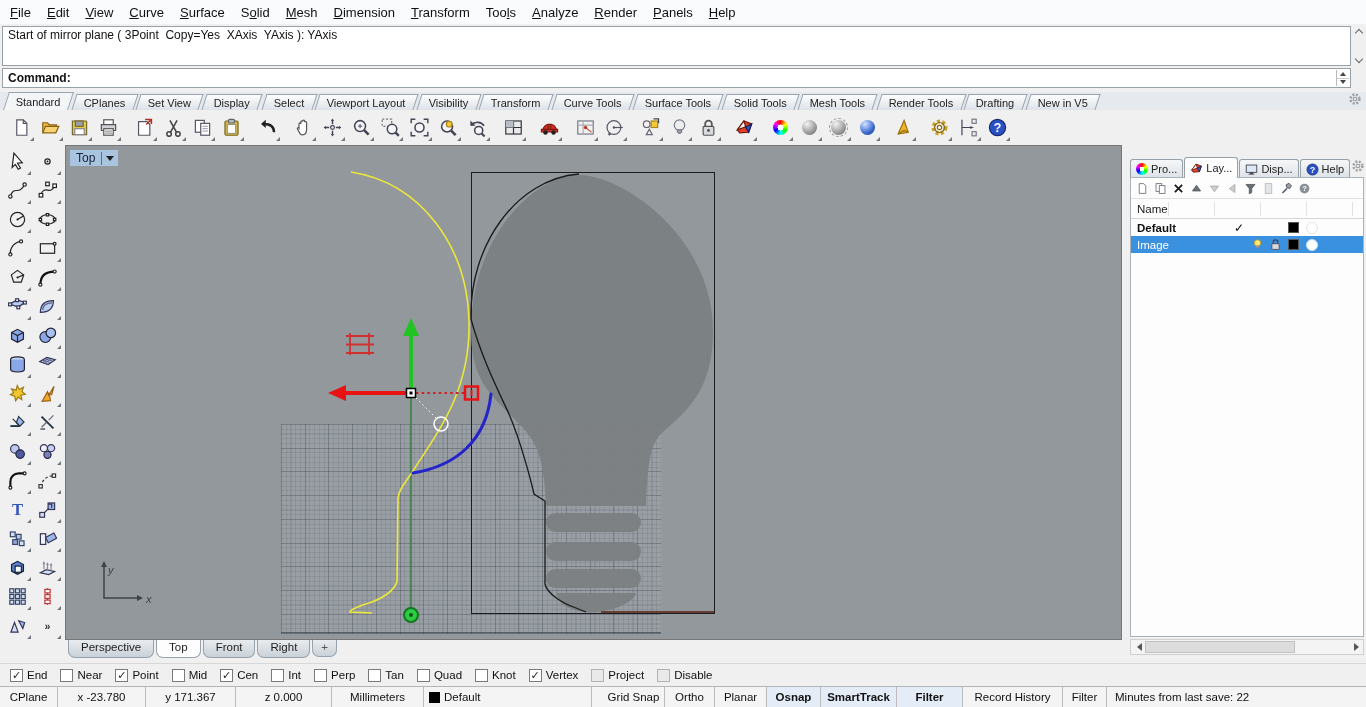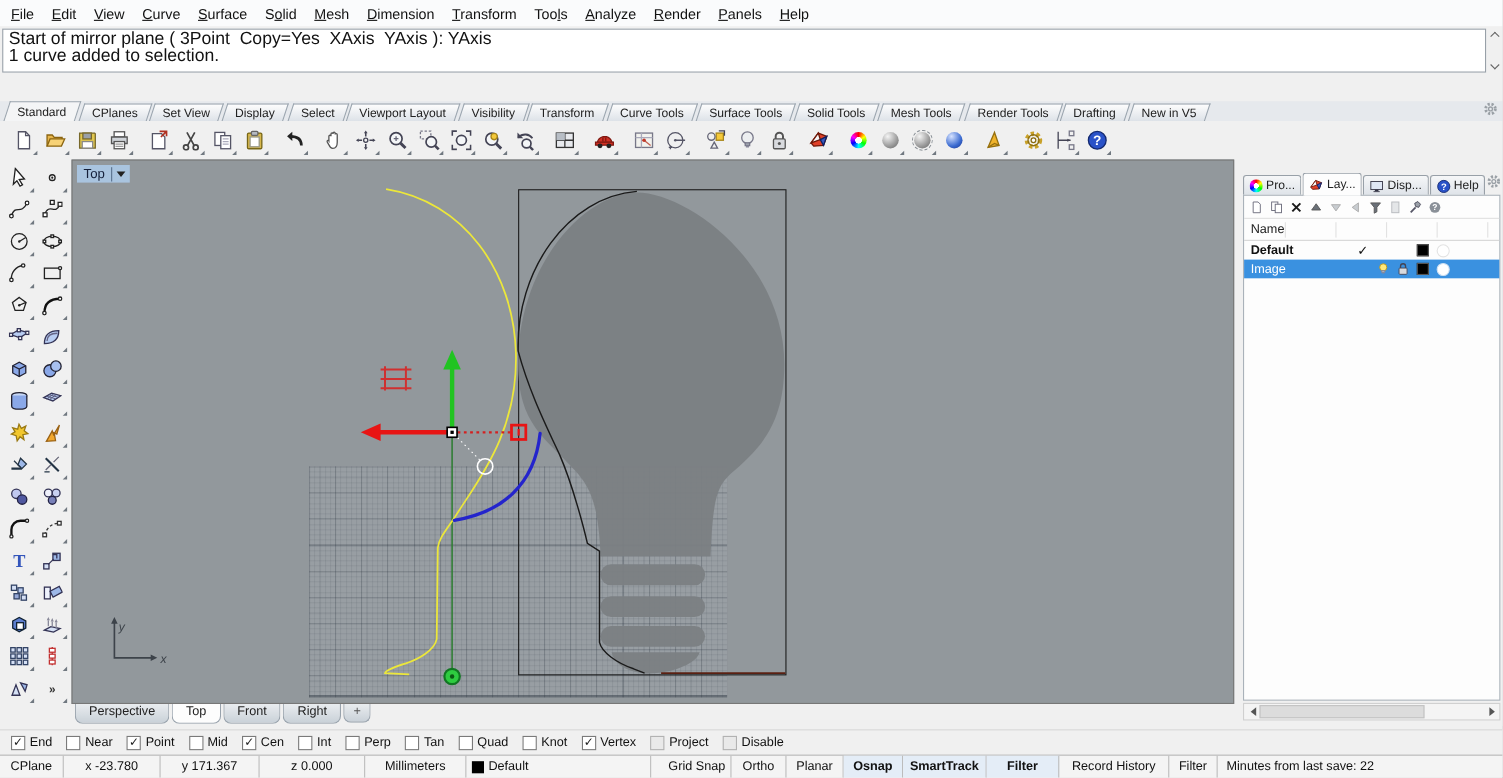--- a/index.html
+++ b/index.html
@@ -7,21 +7,21 @@
   .abs { position:absolute; }
 
   
   #menubar { left:0; top:0; width:1366px; height:24px; background:#fafbfc; display:flex; align-items:center; padding-left:2px; }
   .menu-item { padding:3px 8px; font-size:13px; color:#111; cursor:default; }
   .menu-item u { text-decoration:underline; }
 
   
   #cmdwrap { left:0; top:24px; width:1366px; height:68px; background:#f0f0f0; }
   #histbox { position:absolute; left:2px; top:2px; width:1349px; height:40px; background:#fff; border:1px solid #98a0a8; padding:1px 5px; }
-  .histline { font-size:16px; line-height:15px; color:#111; white-space:pre; }
+  .histline { font-size:12px; line-height:15px; color:#111; white-space:pre; }
   #histscroll { position:absolute; left:1353px; top:2px; width:12px; height:40px; display:flex; flex-direction:column; justify-content:space-between; align-items:center; padding:4px 0; }
   .chev { width:6px; height:6px; border-left:1.5px solid #666; border-top:1.5px solid #666; }
   .chev.up { transform:rotate(45deg); }
   .chev.dn { transform:rotate(225deg); }
   #cmdline { position:absolute; left:2px; top:44px; width:1349px; height:20px; background:#fff; border:1px solid #98a0a8; display:flex; align-items:center; padding-left:5px; }
   #cmdline .lbl { font-weight:bold; font-size:12px; color:#111; }
   #spinner { position:absolute; right:1px; top:1px; width:13px; height:16px; border-left:1px solid #bbb; display:flex; flex-direction:column; }
   #spinner span { flex:1; display:flex; align-items:center; justify-content:center; border-bottom:1px solid #ccc; }
   #spinner span:last-child { border-bottom:none; }
   .tri-u { width:0;height:0;border:3px solid transparent; border-bottom:4px solid #444; margin-top:-3px;}
@@ -140,25 +140,36 @@
     <span class="menu-item">Too<u>l</u>s</span>
     <span class="menu-item"><u>A</u>nalyze</span>
     <span class="menu-item"><u>R</u>ender</span>
     <span class="menu-item"><u>P</u>anels</span>
     <span class="menu-item"><u>H</u>elp</span>
   </div>
 
 <div id="cmdwrap" class="abs">
   <div id="histbox">
     <div class="histline">Start of mirror plane ( 3Point  Copy=Yes  XAxis  YAxis ): YAxis</div>
-    <div class="histline">1 curve added to selection.</div>
   </div>
   <div id="histscroll">
     <span class="chev up"></span>
     <span class="chev dn"></span>
+  </div>
+  <div id="cmdline">
+    <span class="lbl">Command:</span>
+    <span></span>
+    <div id="spinner">
+      <span>
+          <i class="tri-u"></i>
+        </span>
+      <span>
+          <i class="tri-d"></i>
+        </span>
+    </div>
   </div>
 </div>
 
 <div id="grouptabs" class="abs">
     <span class="gtab active">
       <span>Standard</span>
     </span>
     <span class="gtab">
       <span>CPlanes</span>
     </span>

